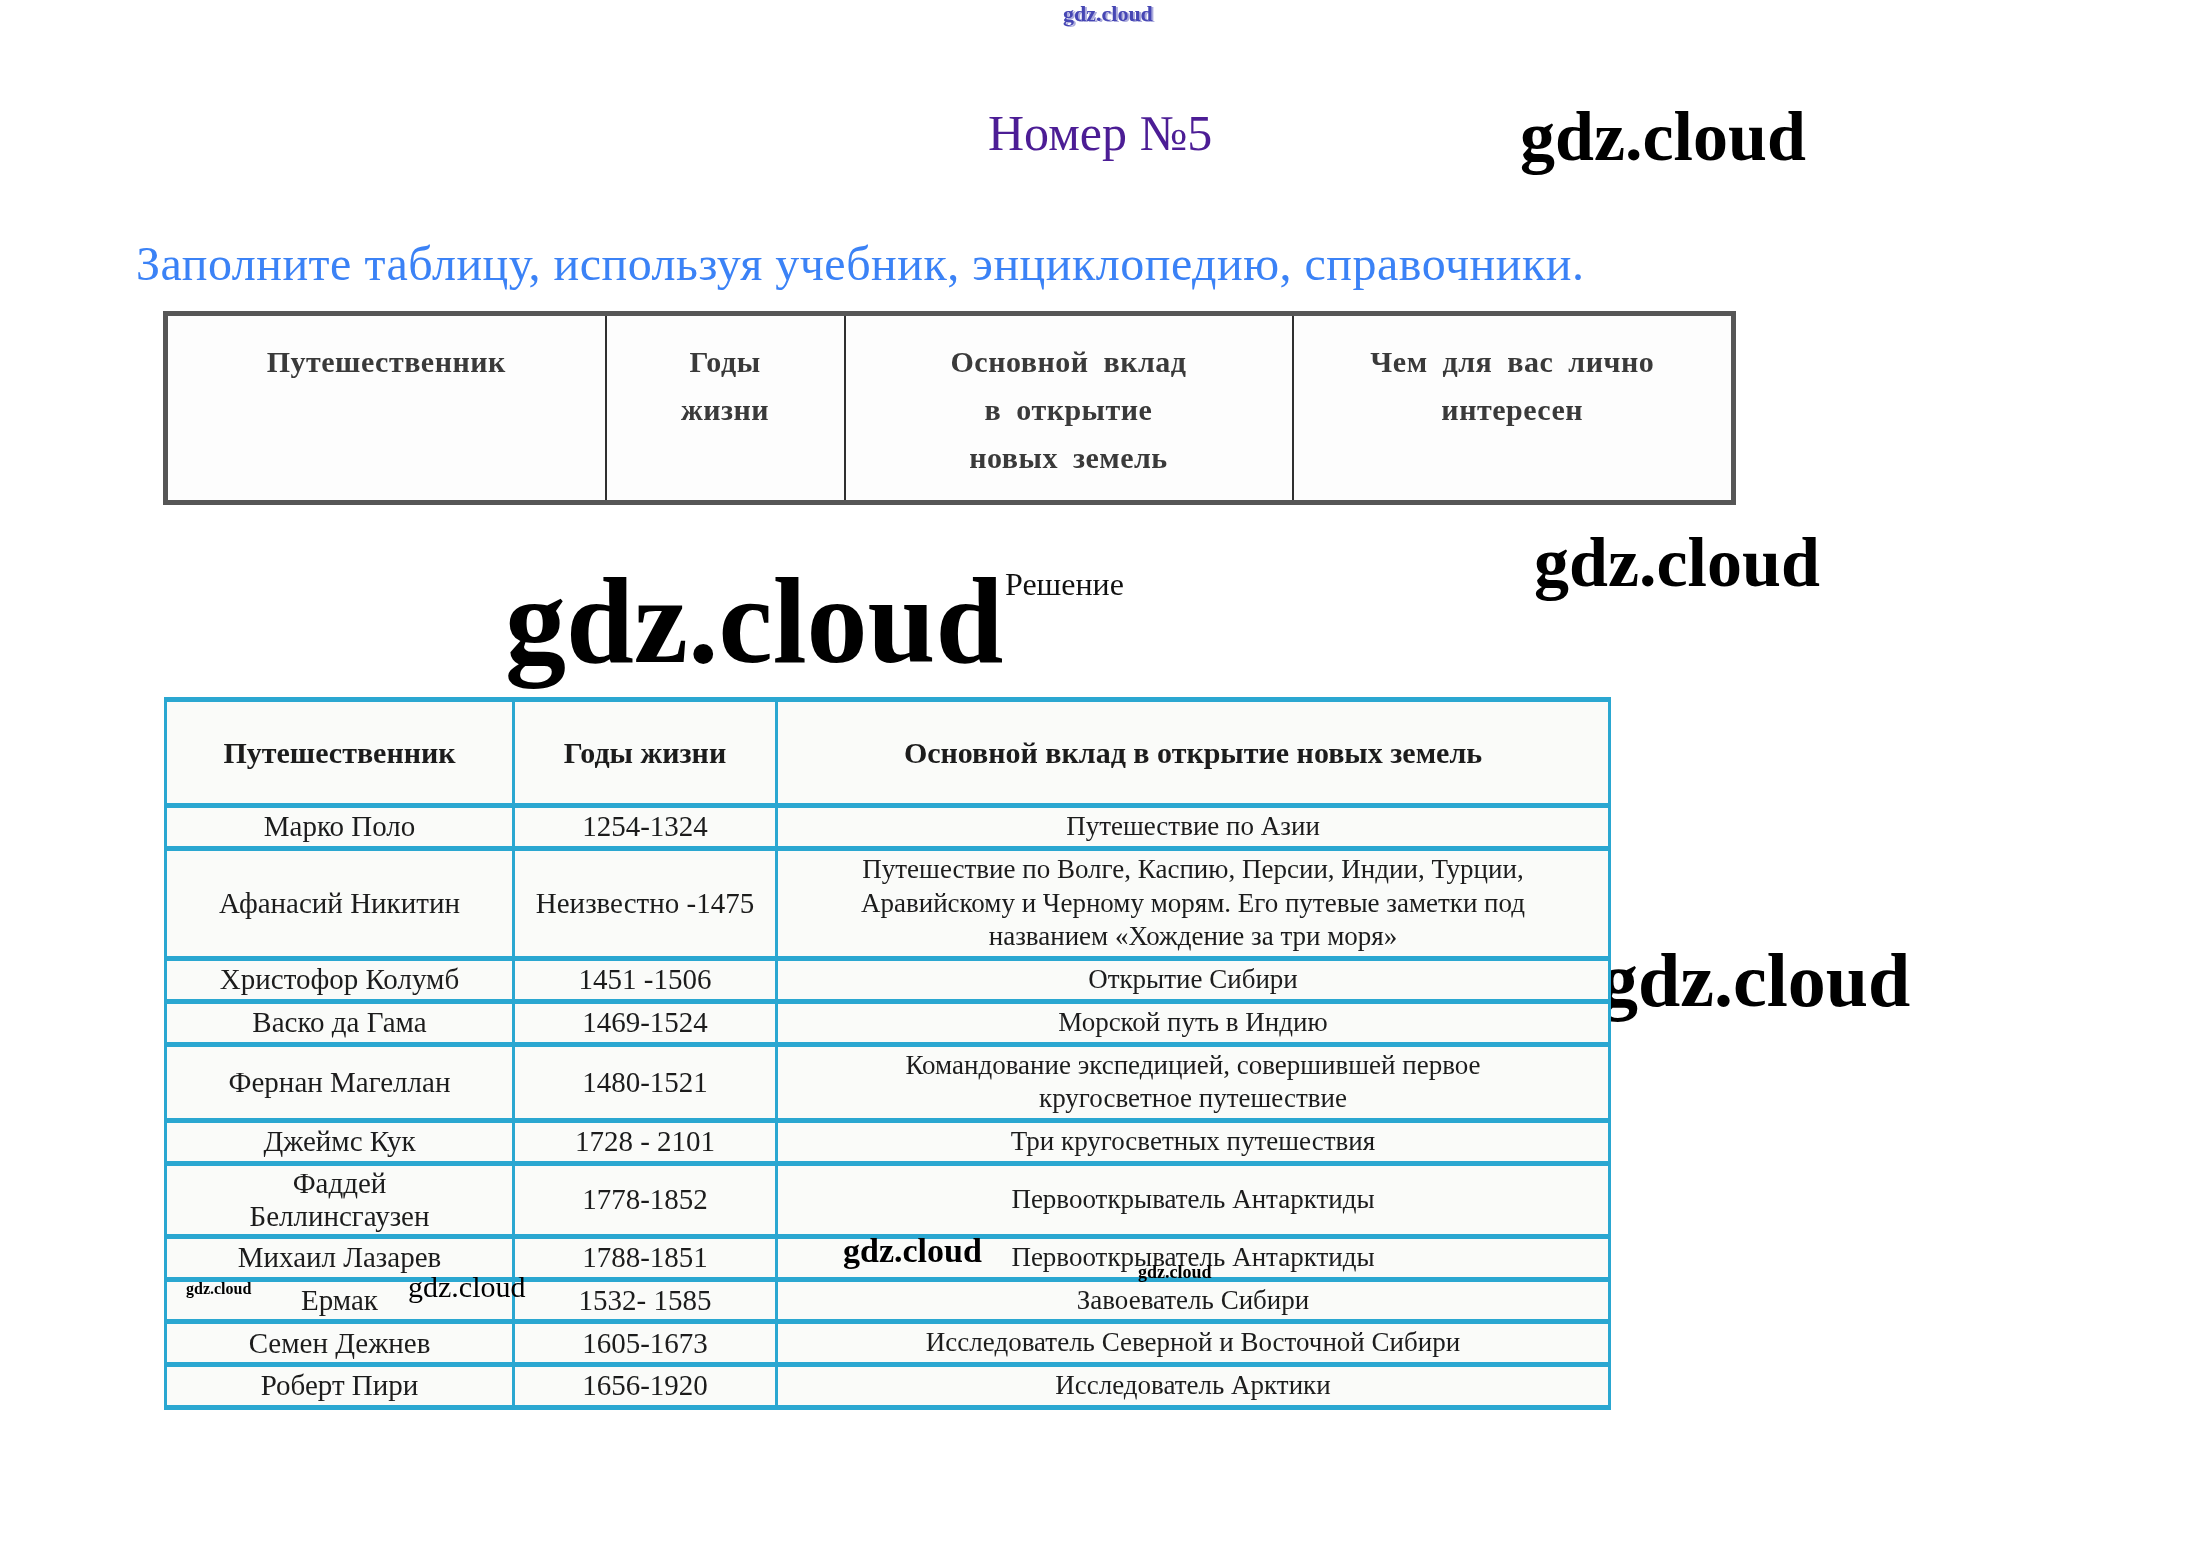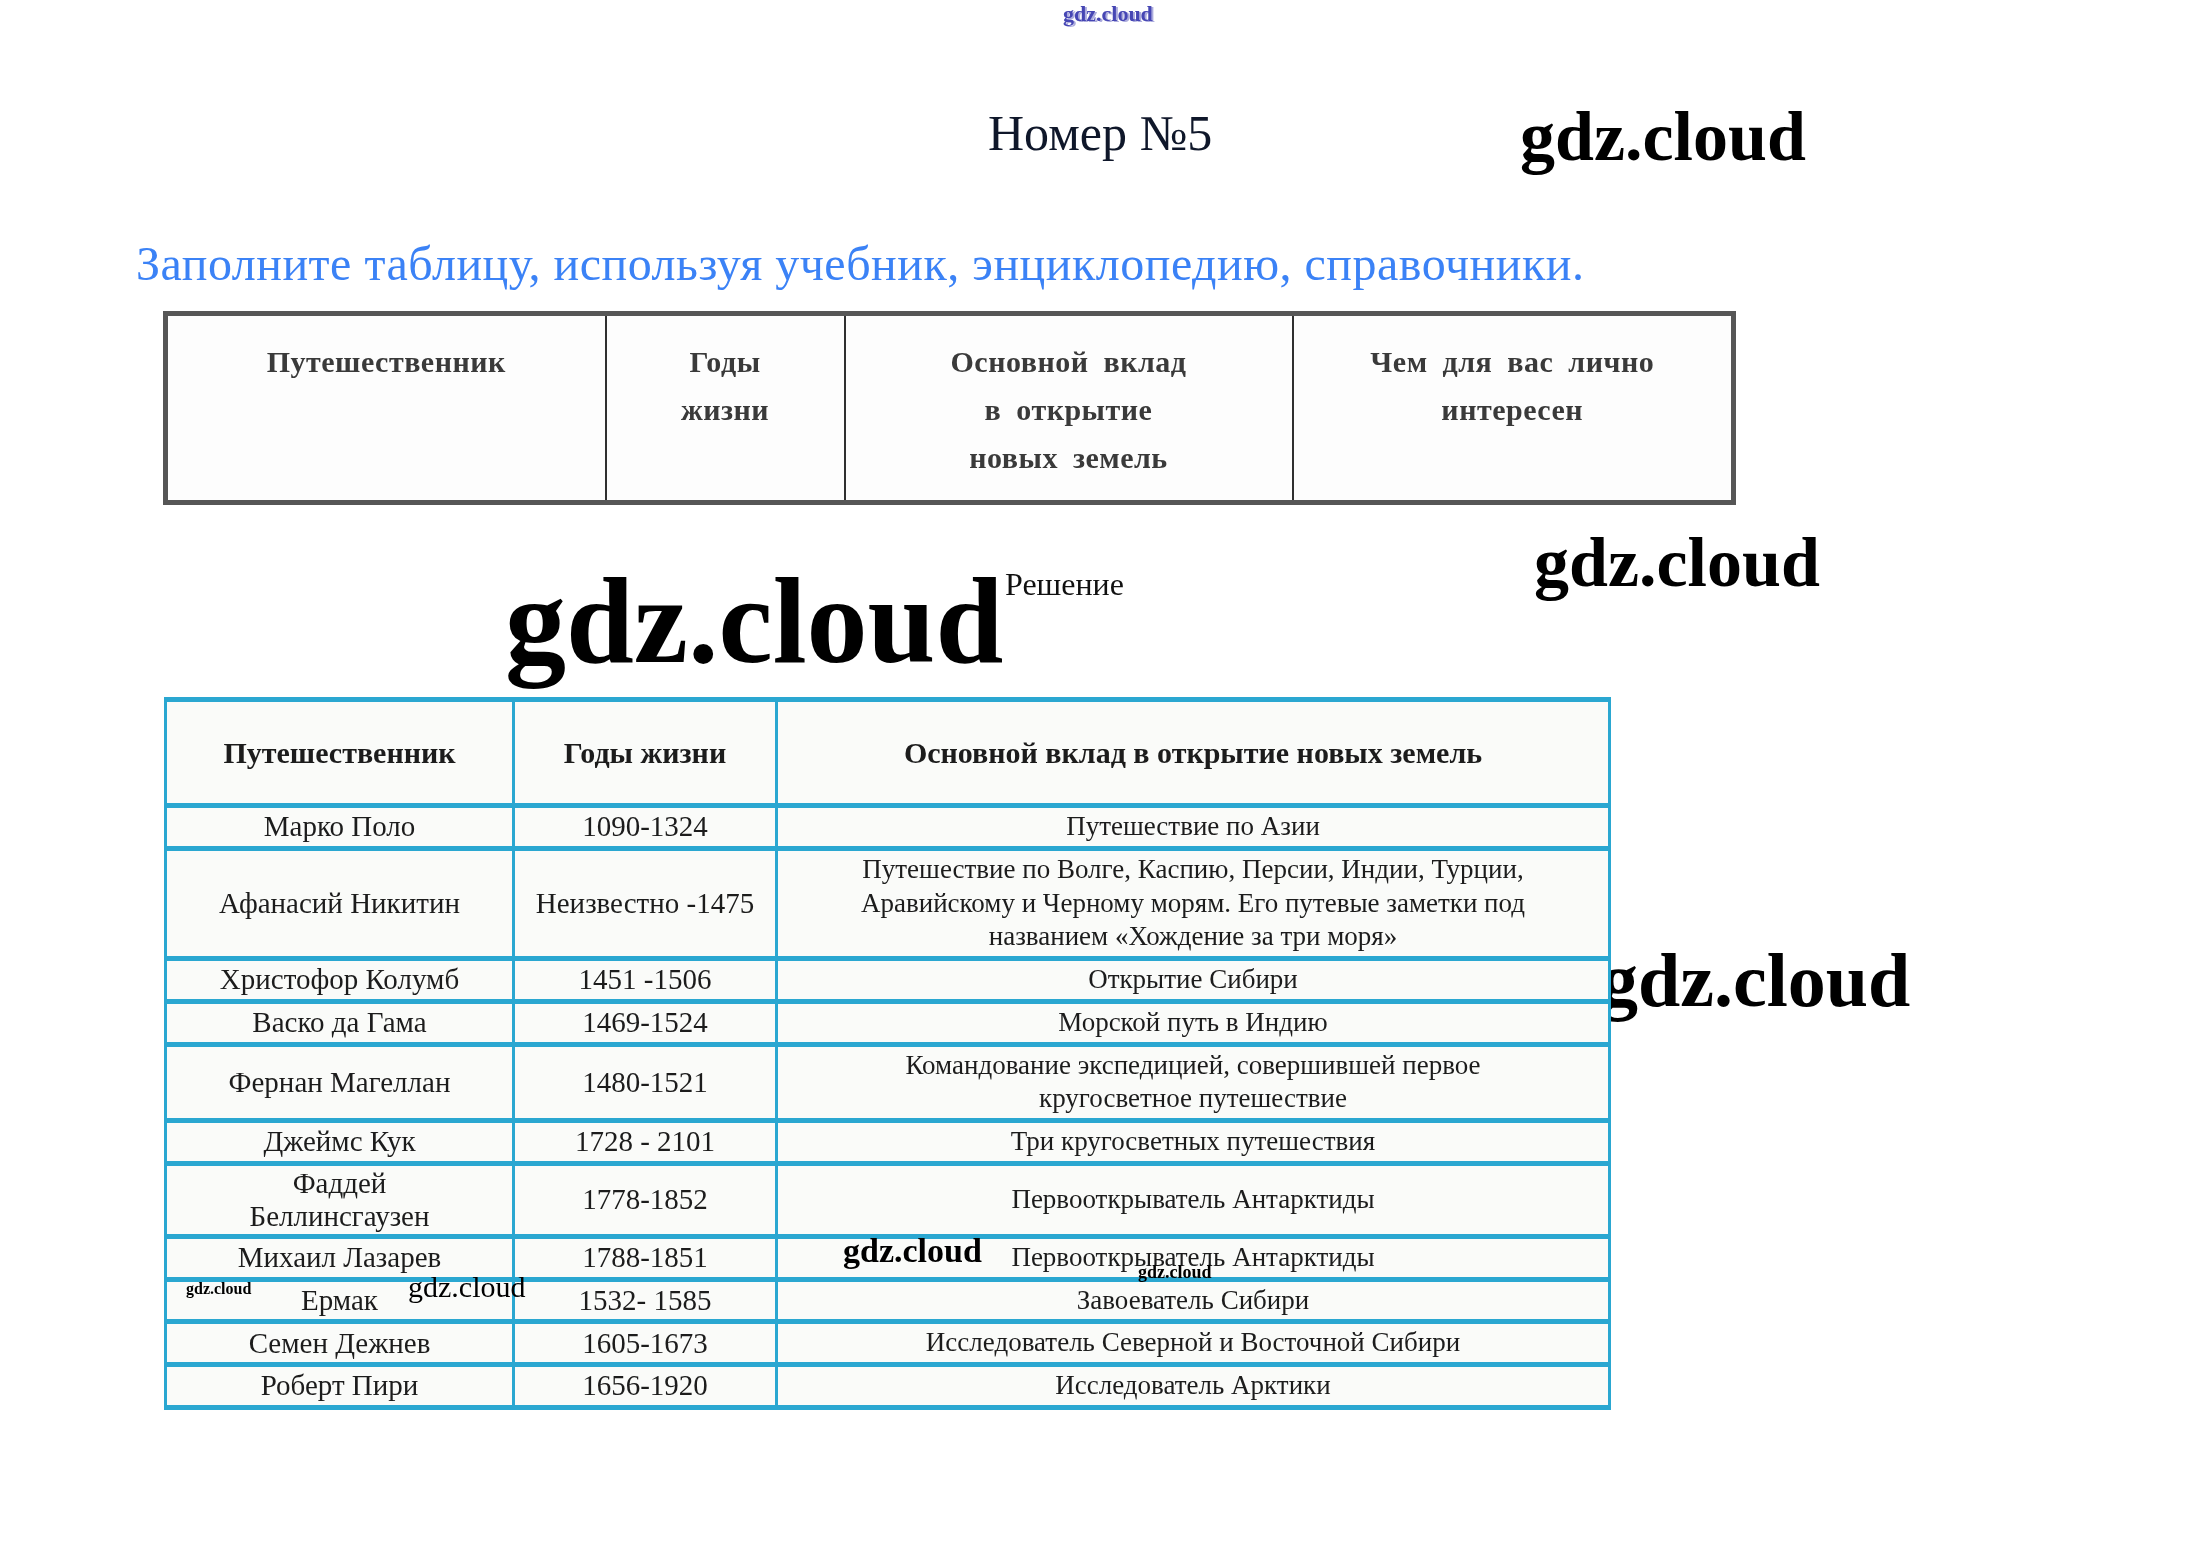--- a/index.html
+++ b/index.html
@@ -21,21 +21,21 @@
   .wm-top-right{left:1520px;top:102px;font-size:70px;}
   .wm-big-left{left:505px;top:560px;font-size:122px;}
   .wm-mid-right{left:1534px;top:528px;font-size:70px;}
   .wm-table-right{left:1600px;top:942px;font-size:76px;}
   .wm-lazarev{left:843px;top:1234px;font-size:34px;z-index:5;}
   .wm-lazarev-small{left:1138px;top:1263px;font-size:18px;font-weight:700;z-index:5;}
   .wm-ermak-left{left:186px;top:1281px;font-size:16px;font-weight:700;z-index:5;}
   .wm-ermak-right{left:408px;top:1272px;font-size:30px;font-weight:500;z-index:5;}
 
   
-  .task-title{left:988px;top:104px;font-size:50px;color:#0f172a;}
+  .task-title{left:988px;top:104px;font-size:50px;color:#4c1d95;}
   .instruction{left:136px;top:236px;font-size:48px;letter-spacing:0.5px;color:#3b82f6;white-space:nowrap;}
   .solution-label{left:1005px;top:566px;font-size:32px;color:#111;}
 
   
   .blank-table{
     position:absolute;left:163px;top:311px;width:1568px;height:194px;
     border-collapse:collapse;table-layout:fixed;
     border:5px solid #565656;background:#fdfdfd;
   }
   .blank-table th{
@@ -119,21 +119,21 @@
   <thead>
     <tr>
       <th>Путешественник</th>
       <th>Годы жизни</th>
       <th>Основной вклад в открытие новых земель</th>
     </tr>
   </thead>
   <tbody>
     <tr>
       <td>Марко Поло</td>
-      <td>1090-1324</td>
+      <td>1254-1324</td>
       <td class="col-contrib">Путешествие по Азии</td>
     </tr>
     <tr>
       <td>Афанасий Никитин</td>
       <td>Неизвестно -1475</td>
       <td class="col-contrib">Путешествие по Волге, Каспию, Персии, Индии, Турции,
 Аравийскому и Черному морям. Его путевые заметки под
 названием «Хождение за три моря»</td>
     </tr>
     <tr>

